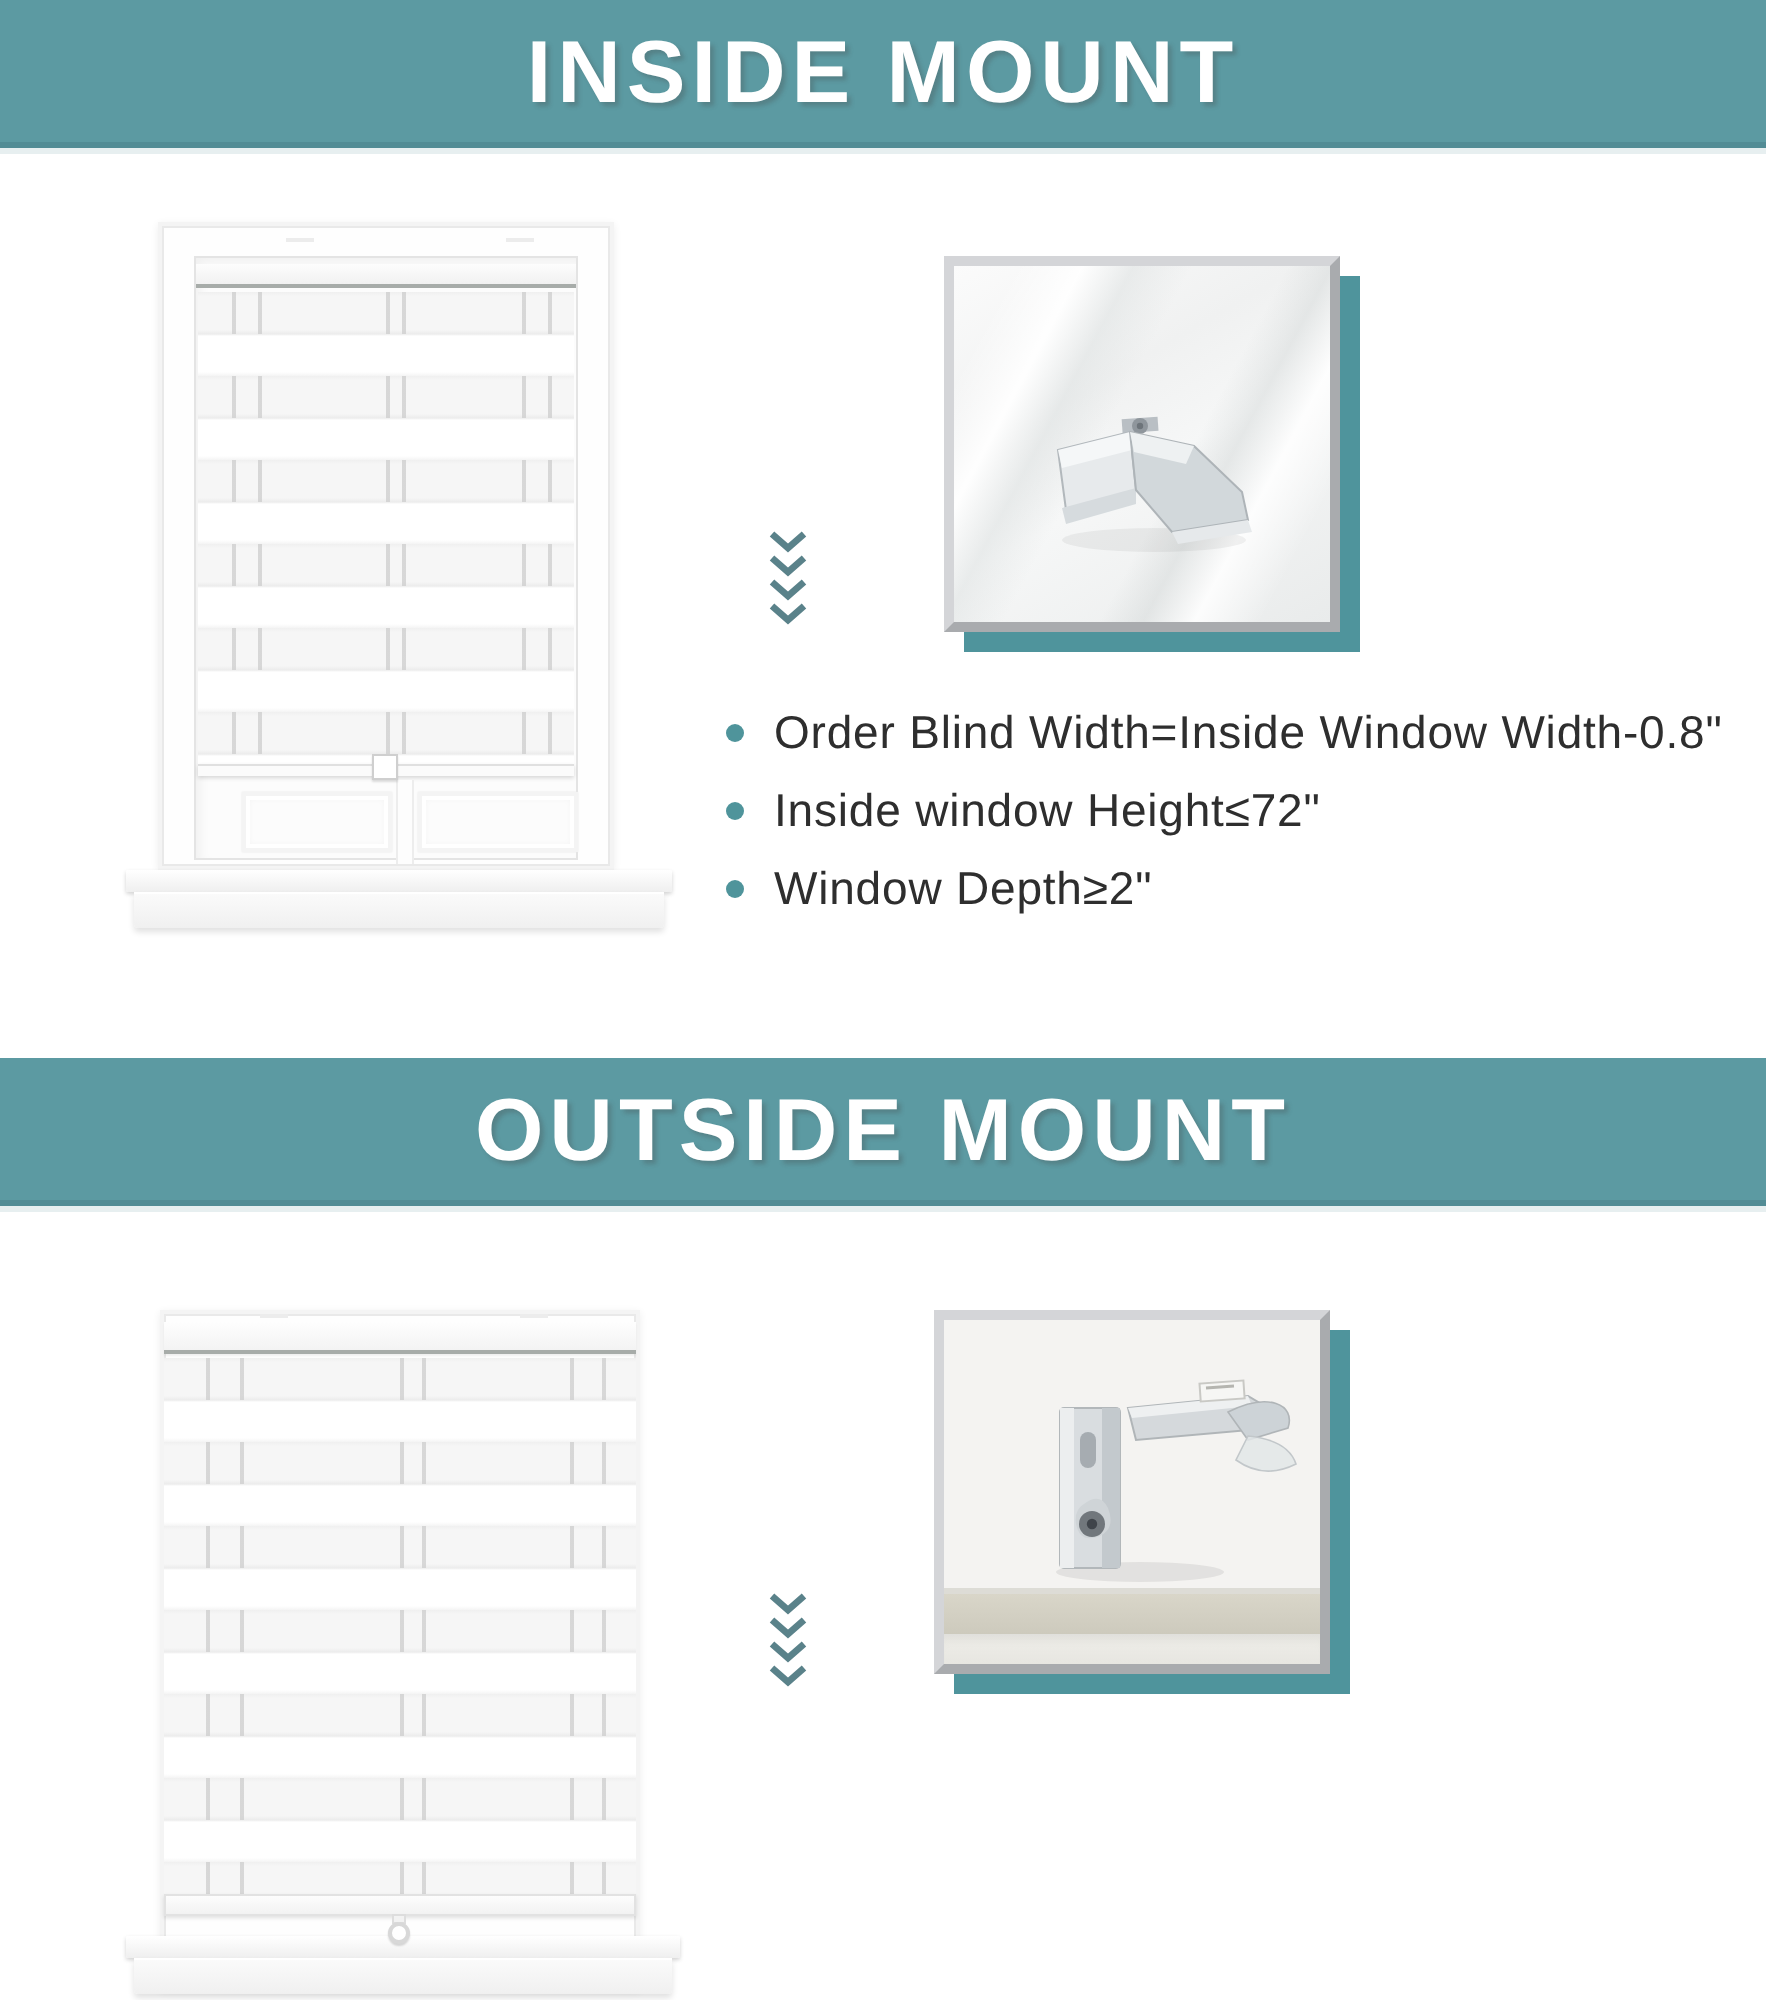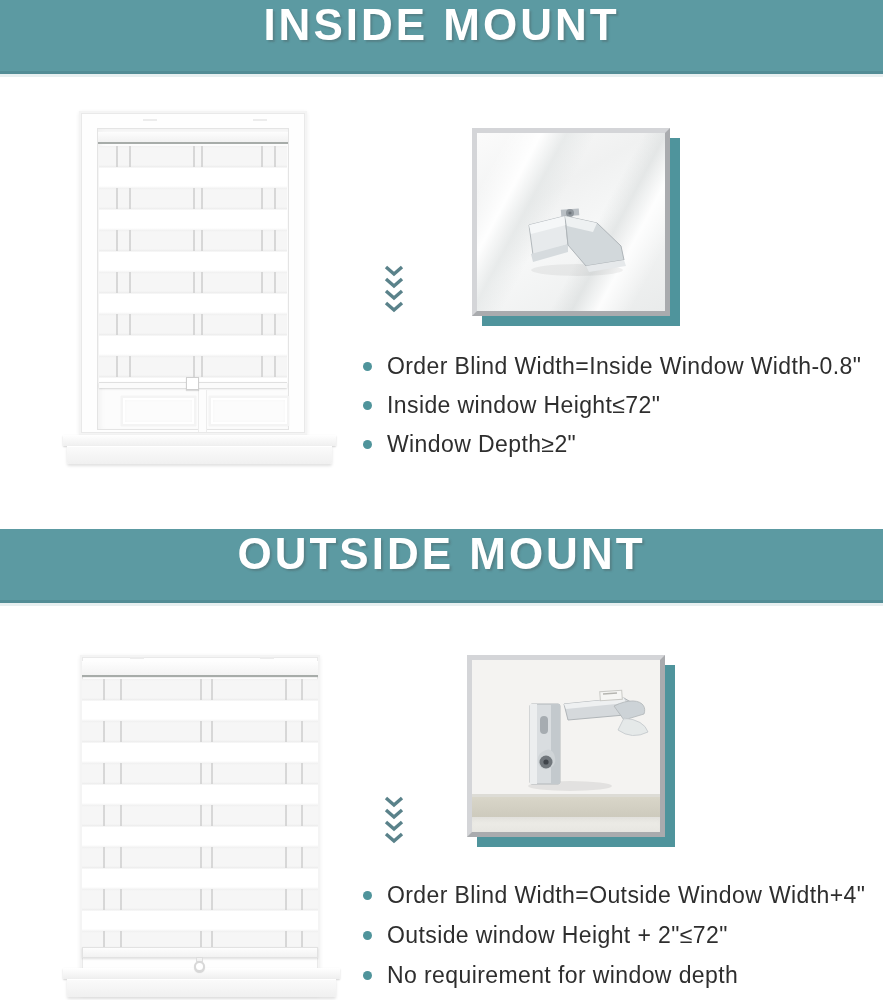--- a/index.html
+++ b/index.html
@@ -14,21 +14,21 @@
   
   .section { position:absolute; left:0; width:883px; }
   #section-inside  { top:0;     height:529px; }
   #section-outside { top:529px; height:471px; }
 
   .banner {
     position:absolute; left:0; top:0; width:883px; height:77px;
     background:#5c9aa2;
     box-shadow: inset 0 -3px 0 rgba(30,70,78,.16);
     border-bottom:3px solid #e7eff0;
-    display:flex; align-items:flex-start; justify-content:center;
+    display:flex; align-items:center; justify-content:center;
   }
   .banner h1 {
     margin:0; color:#ffffff; font-size:44px; font-weight:700;
     letter-spacing:3px; text-shadow:2px 2px 2px rgba(70,70,70,.28);
     white-space:nowrap;
   }
 
   
   .winfig { position:absolute; }
   #win1 { left:63px; top:111px; width:273px; height:354px; }
@@ -298,29 +298,15 @@
             <rect x="79" y="44" width="9" height="80" fill="#c3c9cd"></rect>
             <rect x="68" y="56" width="8" height="18" rx="4" fill="#a6acb1"></rect>
             <path d="M70,92 q8,-6 12,2 q4,10 -4,14 q-10,4 -12,-6 q-1,-7 4,-10 Z" fill="#cfd4d7"></path>
             <circle cx="74" cy="102" r="6.5" fill="#71777c"></circle>
             <circle cx="74" cy="102" r="2.6" fill="#3f444a"></circle>
           </svg>
         </div>
       </div>
     </div>
 
-    <ul class="bullets" id="list2">
-      <li>
-        <span class="dot"></span>
-        <span class="btext">Order Blind Width=Outside Window Width+4"</span>
-      </li>
-      <li>
-        <span class="dot"></span>
-        <span class="btext">Outside window Height + 2"≤72"</span>
-      </li>
-      <li>
-        <span class="dot"></span>
-        <span class="btext">No requirement for window depth</span>
-      </li>
-    </ul>
   </section>
 
 </div>
 
 </body></html>

